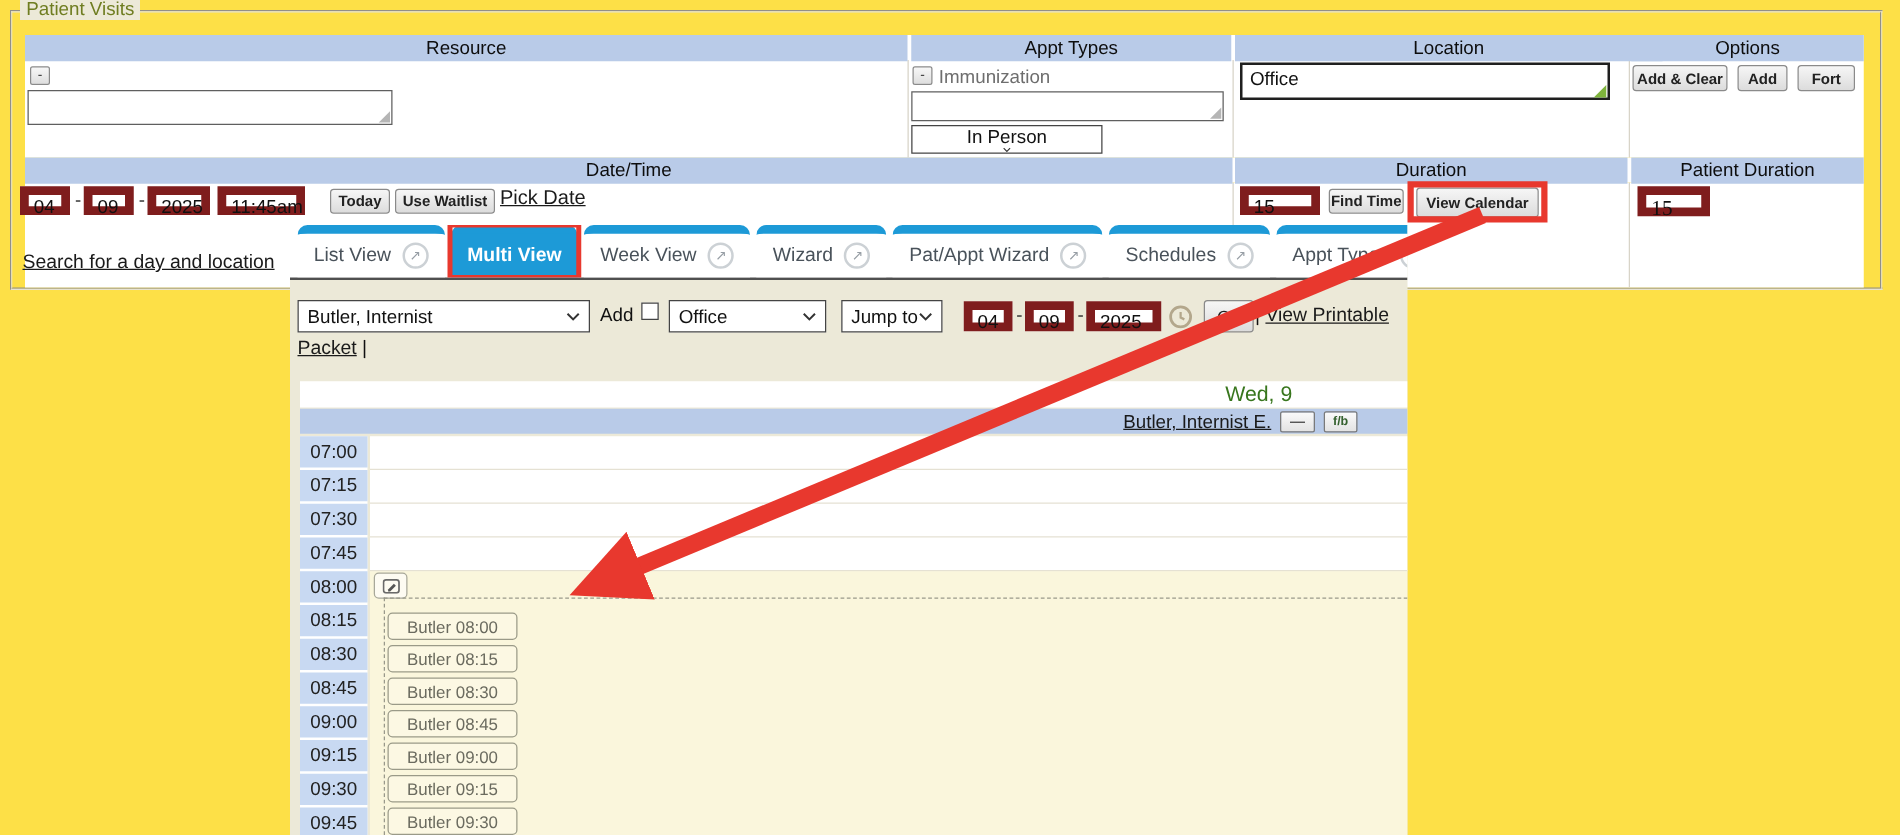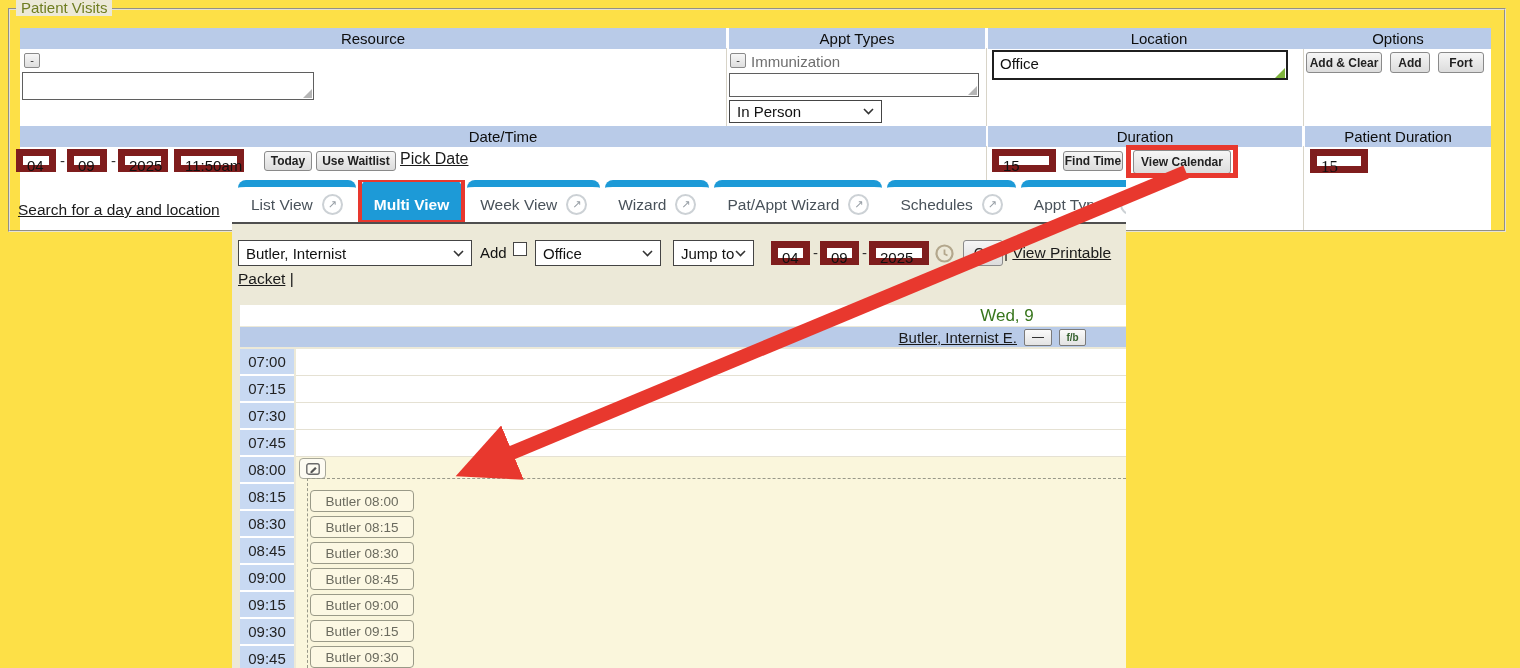--- a/index.html
+++ b/index.html
@@ -106,40 +106,40 @@
   <div class="minusbtn" style="left:24px;top:53px;">-</div>
   <div class="tarea" style="left:22px;top:72px;width:292px;height:28px;">
       <span class="handle-gray"></span>
     </div>
 
   <div class="minusbtn" style="left:730px;top:53px;">-</div>
   <div class="graytext" style="left:751px;top:53px;">Immunization</div>
   <div class="tarea" style="left:729px;top:73px;width:250px;height:24px;">
       <span class="handle-gray"></span>
     </div>
-  <div class="selbox" style="left:729px;top:100px;width:153px;height:23px;">
+  <div class="selbox" style="left:729px;top:100px;width:153px;height:23px;flex-direction:column;">
     <span>In Person</span>
     <svg width="11" height="7" viewBox="0 0 11 7">
         <path d="M1 1l4.5 4.5L10 1" stroke="#333" stroke-width="1.6" fill="none"></path>
       </svg>
   </div>
 
   <div class="tarea" style="left:992px;top:50px;width:296px;height:30px;border:2px solid #1f1f1f;font-size:15px;padding:3px 6px;">Office</div>
   <span class="handle-green abs" style="left:1275px;top:68px;"></span>
 
   <button class="btn abs" style="left:1306px;top:52px;width:76px;height:21px;">Add &amp; Clear</button>
   <button class="btn abs" style="left:1390px;top:52px;width:40px;height:21px;">Add</button>
   <button class="btn abs" style="left:1438px;top:52px;width:46px;height:21px;">Fort</button>
 
   <div class="inp" style="left:16px;top:149px;width:40px;height:23px;">04</div>
   <div class="dash" style="left:60px;top:152px;">-</div>
   <div class="inp" style="left:67px;top:149px;width:40px;height:23px;">09</div>
   <div class="dash" style="left:111px;top:152px;">-</div>
   <div class="inp" style="left:118px;top:149px;width:50px;height:23px;">2025</div>
-  <div class="inp" style="left:174px;top:149px;width:70px;height:23px;">11:50am</div>
+  <div class="inp" style="left:174px;top:149px;width:70px;height:23px;">11:45am</div>
   <button class="btn abs" style="left:264px;top:151px;width:48px;height:20px;">Today</button>
   <button class="btn abs" style="left:316px;top:151px;width:80px;height:20px;">Use Waitlist</button>
   <a class="link abs" style="left:400px;top:150px;font-size:16px;">Pick Date</a>
   <a class="link abs" style="left:18px;top:201px;font-size:15.5px;">Search for a day and location</a>
 
   <div class="inp" style="left:992px;top:149px;width:64px;height:23px;">15</div>
   <button class="btn abs" style="left:1063px;top:151px;width:60px;height:20px;">Find Time</button>
   <button class="btn abs" style="left:1133px;top:150px;width:98px;height:24px;">View Calendar</button>
   <div class="redbox" style="left:1126px;top:145px;width:112px;height:33px;border-width:5px;"></div>
   <div class="inp" style="left:1310px;top:149px;width:58px;height:24px;font-family:'Liberation Serif',serif;font-size:17px;">15</div>

